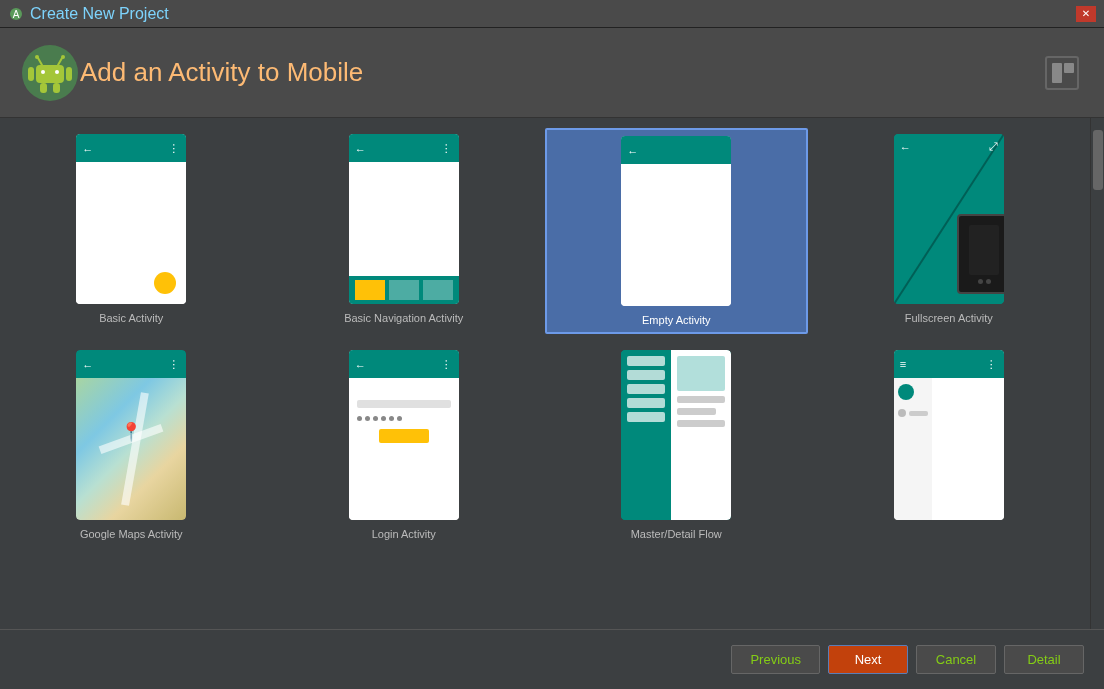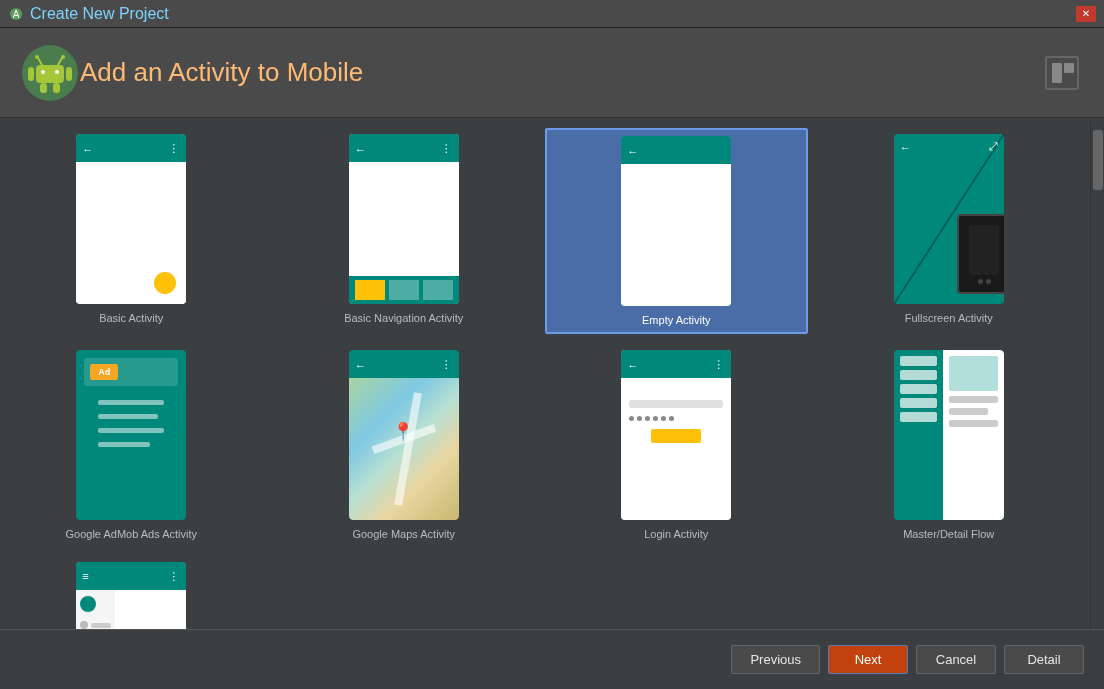--- a/index.html
+++ b/index.html
@@ -440,21 +440,21 @@
       align-items: center;
       justify-content: flex-end;
       padding: 0 20px;
       gap: 8px;
     }
     .footer-btn {
       padding: 6px 18px;
       font-size: 13px;
       border: 1px solid #666;
       background: #4a4a4a;
-      color: #e5e5e5;
+      color: #84cc16;
       cursor: pointer;
       border-radius: 2px;
       min-width: 80px;
       text-align: center;
     }
     .footer-btn.primary {
       background: #c2410c;
       border-color: #5a7db7;
       color: white;
     }
@@ -585,36 +585,20 @@
             <div style="display:flex;gap:3px;">
               <div style="width:5px;height:5px;background:#444;border-radius:50%;"></div>
               <div style="width:5px;height:5px;background:#444;border-radius:50%;"></div>
             </div>
           </div>
         </div>
       </div>
       <span class="card-label">Fullscreen Activity</span>
     </div>
 
-    <div class="activity-card">
-      <div class="card-preview">
-        <div class="admob-phone" style="height:100%;display:flex;flex-direction:column;">
-          <div style="background:rgba(255,255,255,0.15);border-radius:3px;padding:6px;margin-bottom:6px;">
-            <div style="background:#f5a623;border-radius:2px;padding:3px 8px;font-size:9px;color:white;font-weight:bold;text-align:center;width:28px;">Ad</div>
-          </div>
-          <div style="display:flex;flex-direction:column;gap:5px;padding:0 4px;">
-            <div class="admob-line"></div>
-            <div class="admob-line" style="width:70%;"></div>
-            <div class="admob-line"></div>
-            <div class="admob-line" style="width:60%;"></div>
-          </div>
-        </div>
-      </div>
-      <span class="card-label">Google AdMob Ads Activity</span>
-    </div>
 
     <div class="activity-card">
       <div class="card-preview">
         <div class="phone-mock maps-phone" style="display:flex;flex-direction:column;height:100%;border-radius:4px;overflow:hidden;">
           <div class="maps-topbar">
             <span class="arrow-icon">←</span>
             <span class="dots-icon">⋮</span>
           </div>
           <div class="maps-content" style="flex:1;position:relative;">
             <div class="maps-road1"></div>

